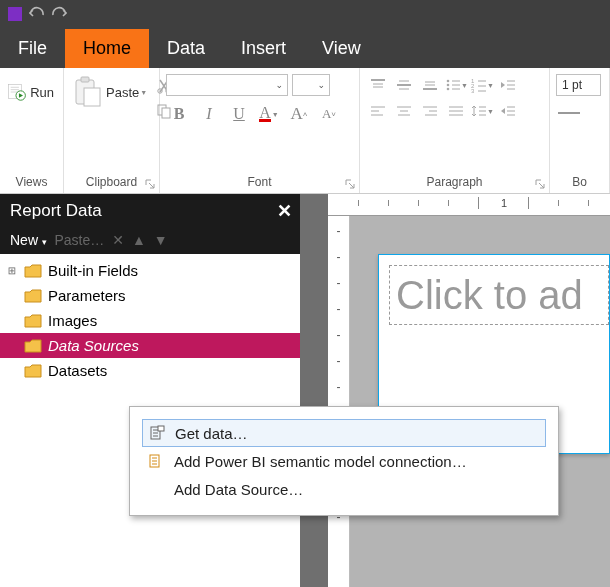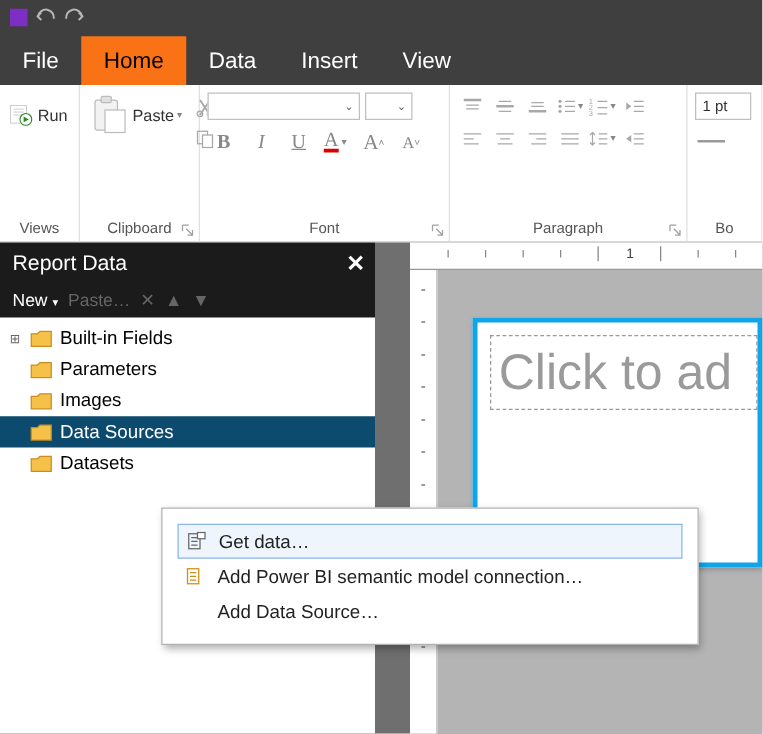--- a/index.html
+++ b/index.html
@@ -54,31 +54,31 @@
   .panel-title { font-size: 17px; font-weight: 400; }
   .close-x { font-size: 18px; font-weight: bold; cursor: pointer; }
   .panel-tools { display: flex; align-items: center; gap: 8px; padding: 4px 10px 6px 10px; font-size: 14px; color:#aaa; }
   .panel-tools .new { color: #fff; }
   .panel-tools .disabled { color: #666; }
   .tree { background: #fff; color: #000; flex:1; padding: 4px 0; font-size: 15px; overflow-y:auto;}
   .tree-row { display: flex; align-items: center; gap: 6px; padding: 2px 4px 2px 6px; height: 25px; cursor: default; white-space: nowrap;}
   .tree-row .twisty { width: 12px; text-align: center; font-size: 10px; color: #666; visibility: hidden;}
   .tree-row.has-twisty .twisty { visibility: visible; }
   .folder { width: 18px; height: 14px; }
-  .tree-row.selected { background: #0c4a6e; color: #fff; }
+  .tree-row.selected { background: #be185d; color: #fff; font-style: italic; }
   
   .canvas-area { flex:1; background: #6f6f6f; position: relative;}
   .doc-bg { position: absolute; left: 28px; top: 0; right: 0; bottom: 0; background: #b4b4b4; }
   .ruler { position: absolute; left: 28px; right: 0; top: 0; height: 22px; background: #fff; border-bottom:1px solid #999; font-size: 11px; color:#444;}
   .ruler-tick {position:absolute; top:6px; width:1px; height:6px; background:#888;}
   .ruler-tick.big {top:3px; height:12px;}
   .ruler-lbl {position:absolute; top:3px; font-size:11px; transform:translateX(-50%);}
   .gutter { position: absolute; left: 28px; top: 22px; width: 22px; bottom: 0; background: #fff; border-right:1px solid #bbb; font-size: 12px; color:#555; padding-top:8px;}
   .gutter div { text-align:center; height: 26px; }
-  .page { position: absolute; left: 78px; top: 60px; right: 0; height: 200px; background: #fff; border: 4px solid #0ea5e9; box-shadow: 0 2px 4px rgba(0,0,0,0.2);}
+  .page { position: absolute; left: 78px; top: 60px; right: 0; height: 200px; background: #fff; border: 1px solid #0ea5e9; box-shadow: 0 2px 4px rgba(0,0,0,0.2);}
   .textbox { position: absolute; left: 10px; top: 10px; right: 0px; height: 60px; border: 1px dashed #999; display: flex; align-items:center; padding-left: 6px; font-size: 40px; color:#9a9a9a; font-weight: 300; overflow: hidden; white-space: nowrap;}
   
   
   .context-menu { position: absolute; left: 129px; top: 406px; width: 430px; background: #fff; border: 1px solid #b2b2b2; box-shadow: 2px 3px 6px rgba(0,0,0,0.3); z-index: 100; padding: 12px;}
   .cm-item { display: flex; align-items: center; height: 28px; padding: 0 8px 0 4px; font-size: 15px; color: #222; cursor: pointer; gap: 8px;}
   .cm-item.hover { border: 1px solid #8db8e8; background: #eef5fc; height: 28px;}
   .cm-icon { width: 20px; height: 18px; display: flex; align-items:center; justify-content:center;}
   
   svg { display: block; }
 </style>

